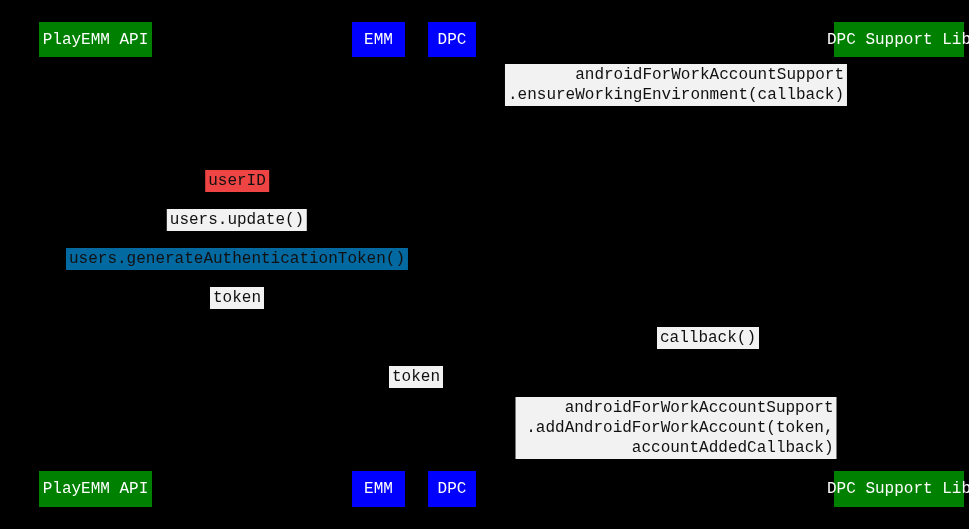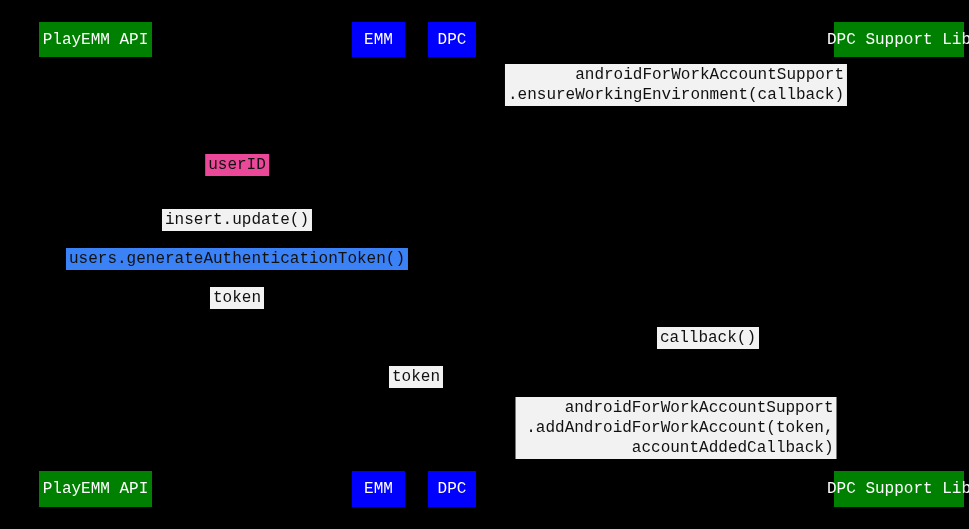--- a/index.html
+++ b/index.html
@@ -43,23 +43,23 @@
 
 <div class="canvas">
 
   <div class="actor" style="left: 11px; top: 22px; width: 113px; background: rgb(0, 128, 0);">PlayEMM API</div>
   <div class="actor" style="left: 324px; top: 22px; width: 53px; background: rgb(0, 0, 255);">EMM</div>
   <div class="actor" style="left: 400px; top: 22px; width: 48px; background: rgb(0, 0, 255);">DPC</div>
   <div class="actor" style="left: 806px; top: 22px; width: 130px; background: rgb(0, 128, 0);">DPC Support Lib</div>
 
   <div class="msg" style="left: 648px; top: 64px; background: rgb(242, 242, 242);">androidForWorkAccountSupport
 .ensureWorkingEnvironment(callback)</div>
-  <div class="msg" style="left: 209px; top: 154px; background: #ec4899;">userID</div>
-  <div class="msg" style="left: 209px; top: 209px; background: rgb(242, 242, 242);">insert.update()</div>
-  <div class="msg" style="left: 209px; top: 248px; background: #3b82f6;">users.generateAuthenticationToken()</div>
+  <div class="msg" style="left: 209px; top: 170px; background: #ef4444;">userID</div>
+  <div class="msg" style="left: 209px; top: 209px; background: rgb(242, 242, 242);">users.update()</div>
+  <div class="msg" style="left: 209px; top: 248px; background: #0369a1;">users.generateAuthenticationToken()</div>
   <div class="msg" style="left: 209px; top: 287px; background: rgb(242, 242, 242);">token</div>
   <div class="msg" style="left: 680px; top: 327px; background: rgb(242, 242, 242);">callback()</div>
   <div class="msg" style="left: 388px; top: 366px; background: rgb(242, 242, 242);">token</div>
   <div class="msg" style="left: 648px; top: 397px; background: rgb(242, 242, 242);">androidForWorkAccountSupport
 .addAndroidForWorkAccount(token, accountAddedCallback)</div>
 
   <div class="actor" style="left: 11px; top: 471px; width: 113px; height: 36px; background: rgb(0, 128, 0);">PlayEMM API</div>
   <div class="actor" style="left: 324px; top: 471px; width: 53px; height: 36px; background: rgb(0, 0, 255);">EMM</div>
   <div class="actor" style="left: 400px; top: 471px; width: 48px; height: 36px; background: rgb(0, 0, 255);">DPC</div>
   <div class="actor" style="left: 806px; top: 471px; width: 130px; height: 36px; background: rgb(0, 128, 0);">DPC Support Lib</div>

